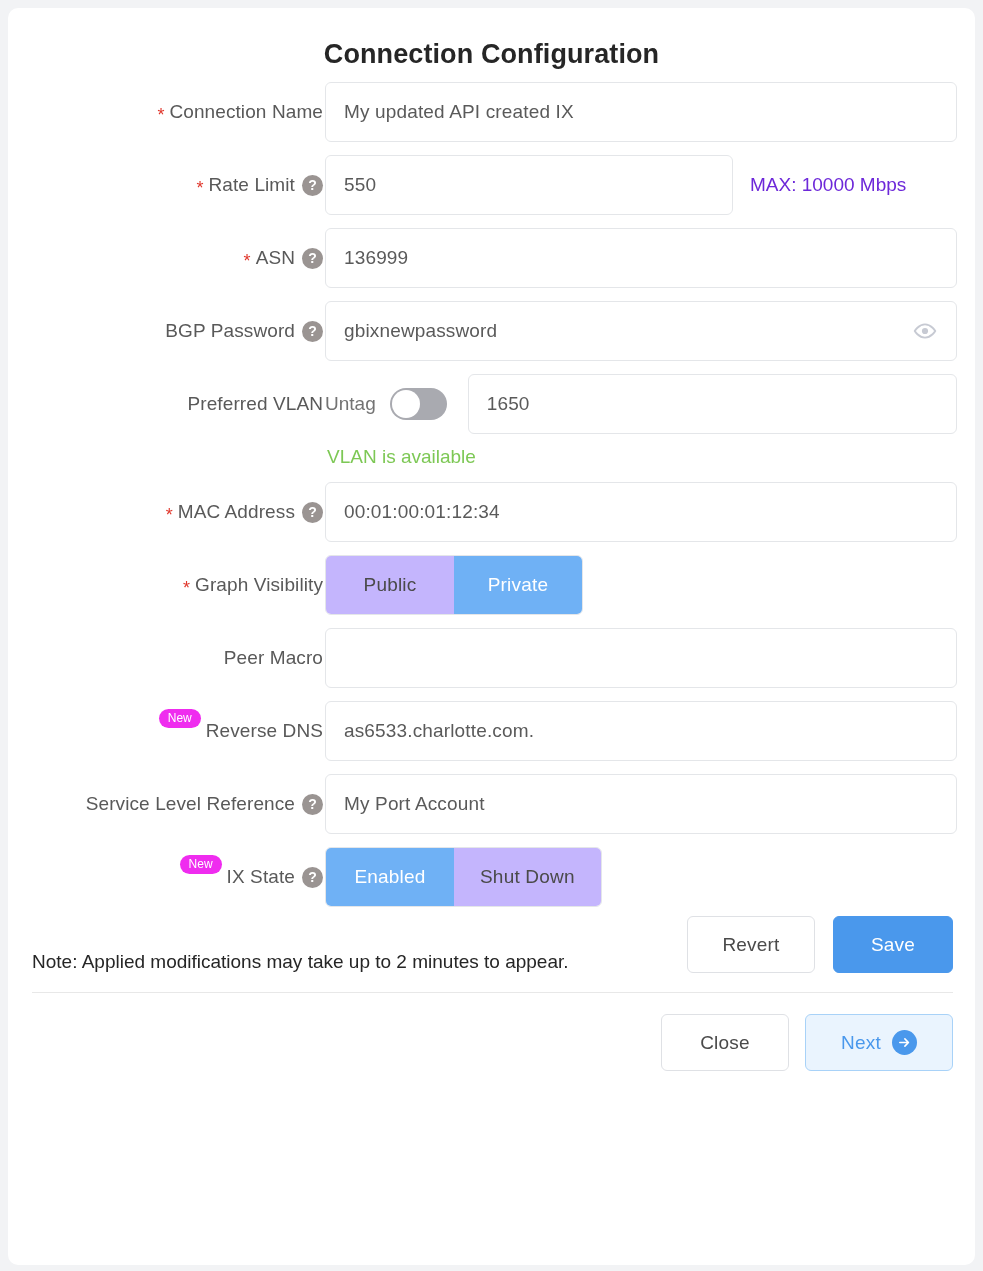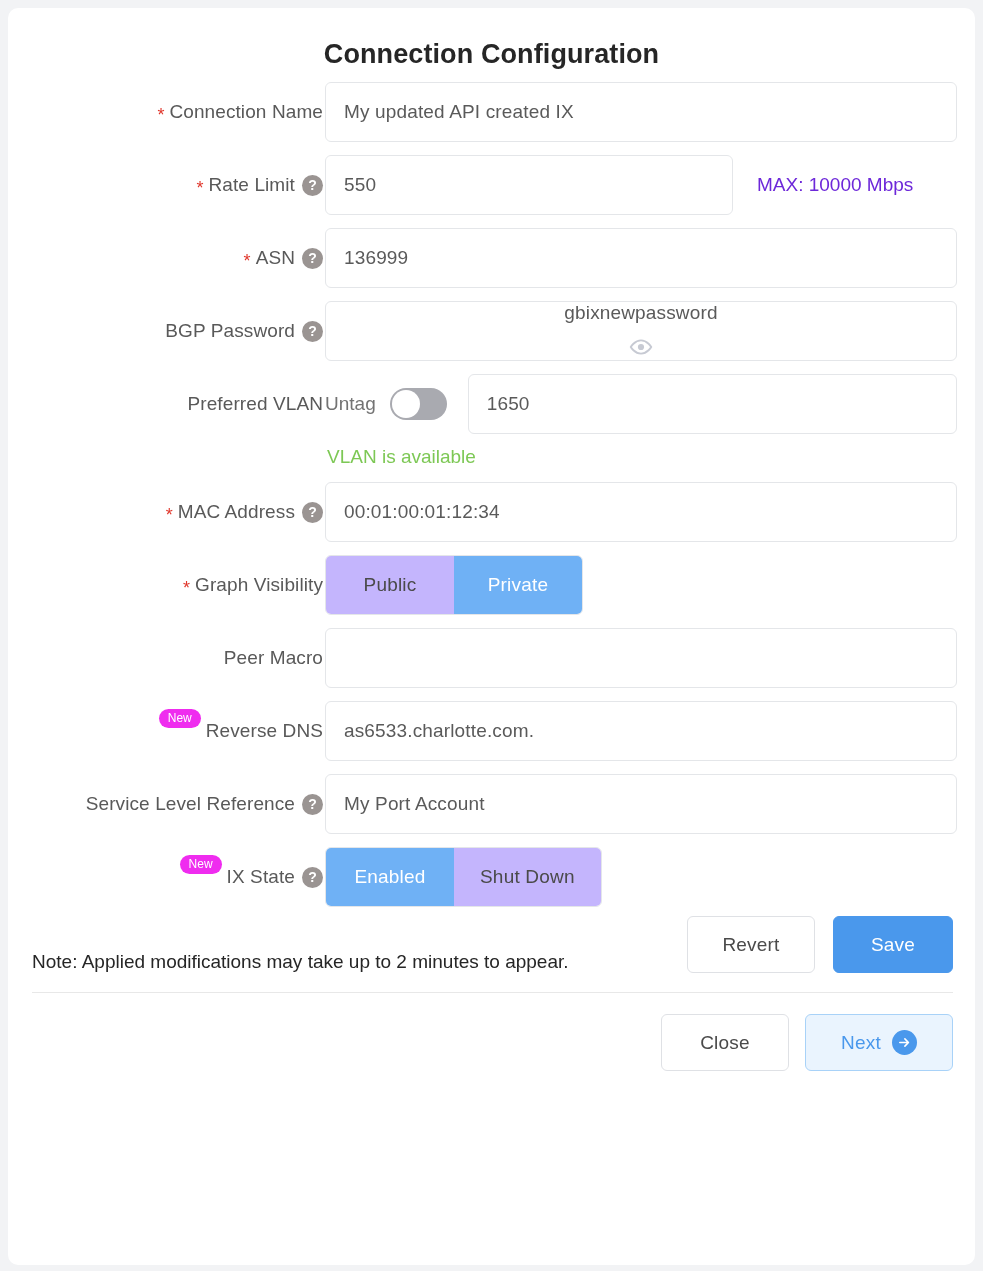--- a/index.html
+++ b/index.html
@@ -97,28 +97,28 @@
     align-items: center;
     padding: 0 18px;
     font-size: 19px;
     color: #5a5a5a;
     width: 100%;
     letter-spacing: 0.15px;
   }
   .input.narrow { width: 408px; }
   .input .val { flex: 1 1 auto; }
 
-  .rate-wrap { display: flex; align-items: center; gap: 24px; }
+  .rate-wrap { display: flex; align-items: center; gap: 17px; }
   .max-note {
     font-size: 19px;
     color: #6d28d9;
     white-space: nowrap;
   }
 
-  .pw-row { position: relative; flex-direction: column; }
+  .pw-row { position: relative; }
   .eye-icon {
     width: 26px; height: 26px;
     flex: 0 0 26px;
     display: flex; align-items: center; justify-content: center;
     cursor: pointer;
   }
 
   .vlan-line { display: flex; align-items: center; }
   .untag-label {
     font-size: 19px;

